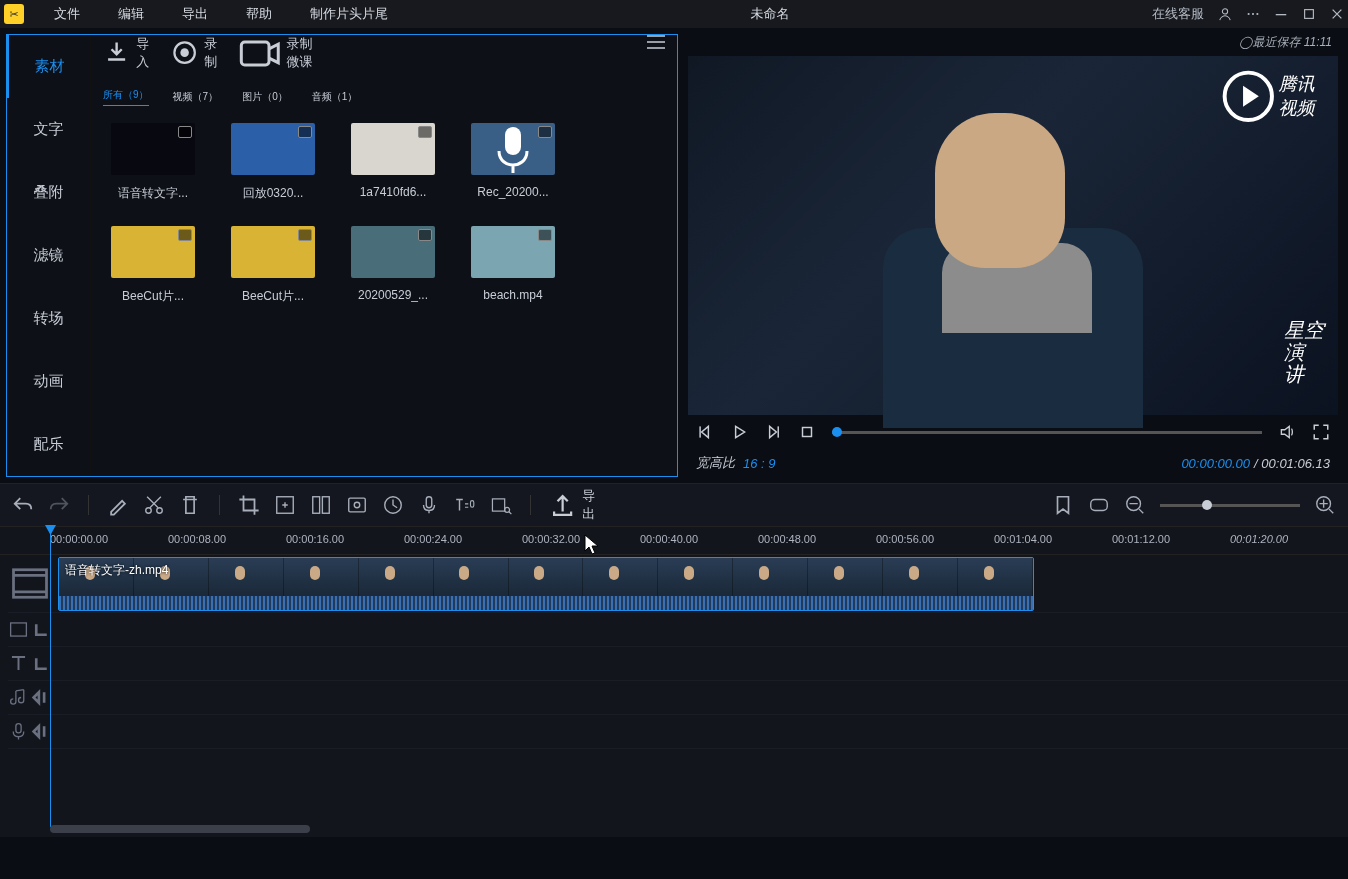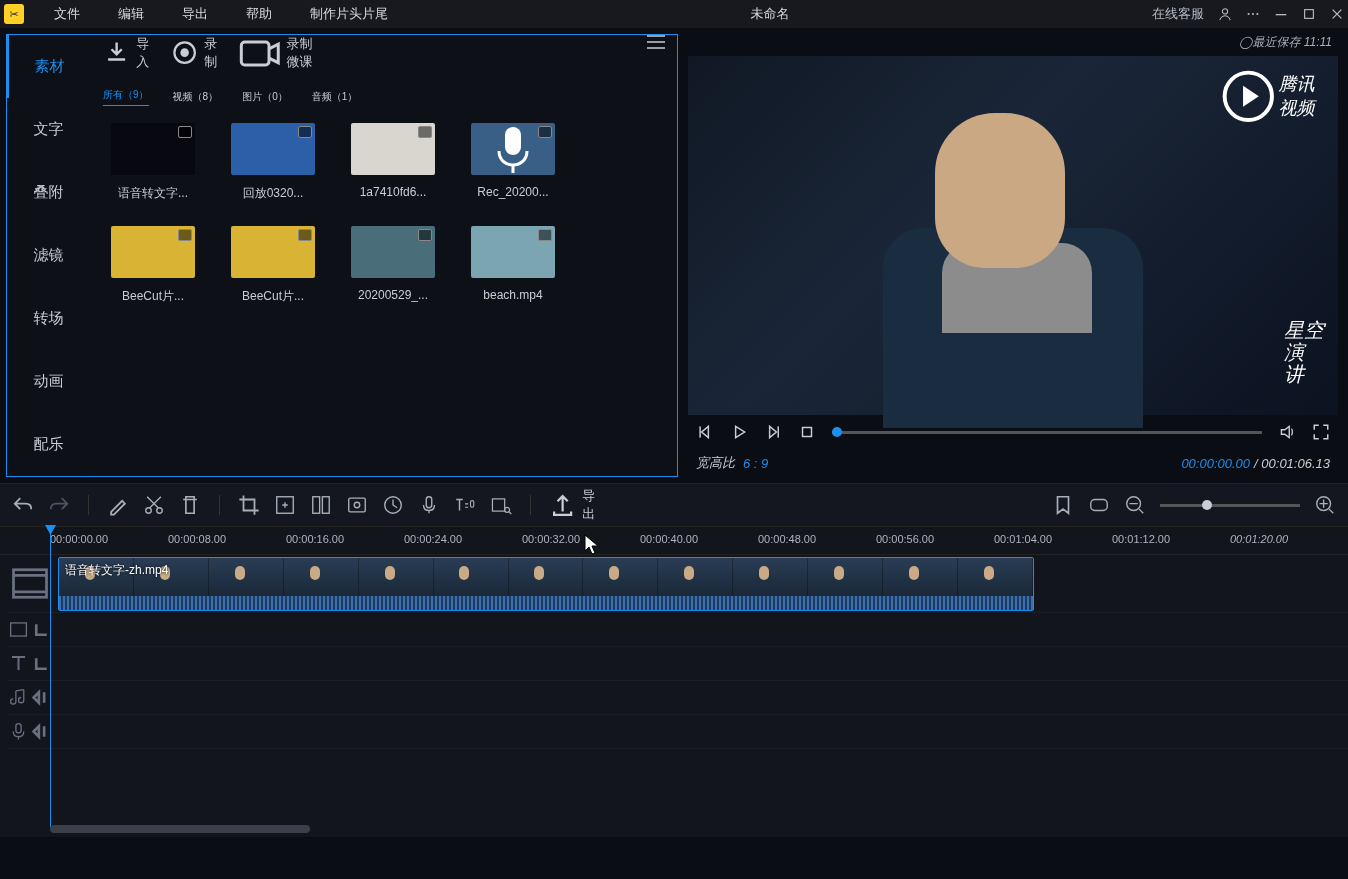--- a/index.html
+++ b/index.html
@@ -152,21 +152,21 @@
             </svg>
             <span>录制微课</span>
           </div>
         <div style="flex:1"></div>
         <span><svg width="18" height="14" viewBox="0 0 18 14">
               <path d="M0 1h18M0 7h18M0 13h18" stroke="#c8cdd6" stroke-width="1.5"></path>
             </svg></span>
       </div>
       <div class="filter-bar">
         <span class="active">所有（9）</span>
-        <span>视频（8）</span>
+        <span>视频（7）</span>
         <span>图片（0）</span>
         <span>音频（1）</span>
       </div>
       <div class="media-grid" id="media-grid">
           <div class="media-item">
             <div class="thumb" style="background:#080810">
               <div class="badge"></div>
             </div>
             <div class="media-label">语音转文字...</div>
           </div>
@@ -260,21 +260,21 @@
       <span class="pbtn"><svg viewBox="0 0 16 16">
             <path d="M3 6v4h3l4 3V3L6 6z" fill="none" stroke="#c8cdd6" stroke-width="1.2"></path>
             <path d="M12 5c1 1 1 5 0 6" fill="none" stroke="#c8cdd6" stroke-width="1.2"></path>
           </svg></span>
       <span class="pbtn"><svg viewBox="0 0 16 16">
             <path d="M2 6V2h4M14 6V2h-4M2 10v4h4M14 10v4h-4" fill="none" stroke="#c8cdd6" stroke-width="1.3"></path>
           </svg></span>
     </div>
     <div class="info-row">
       <span>宽高比</span>
-      <span class="ratio">6 : 9</span>
+      <span class="ratio">16 : 9</span>
       <span class="spacer"></span>
       <span class="time-cur">00:00:00.00</span>
       <span class="time-tot"> <span>/</span>  <span>00:01:06.13</span></span>
     </div>
   </div>
 </div>
 
 <div class="toolbar">
   <span class="tbtn">
       <svg viewBox="0 0 16 16">

